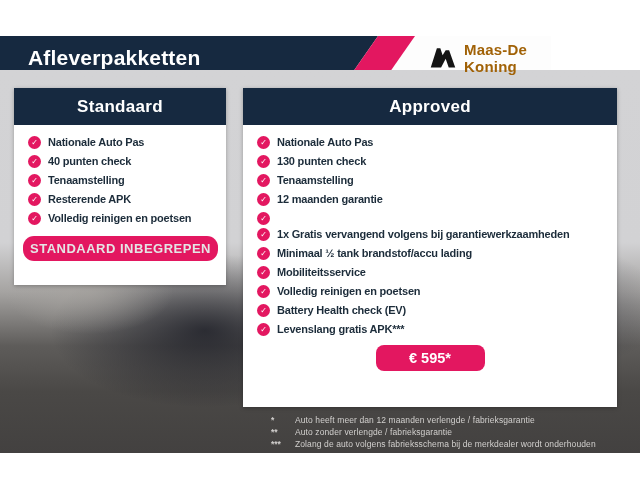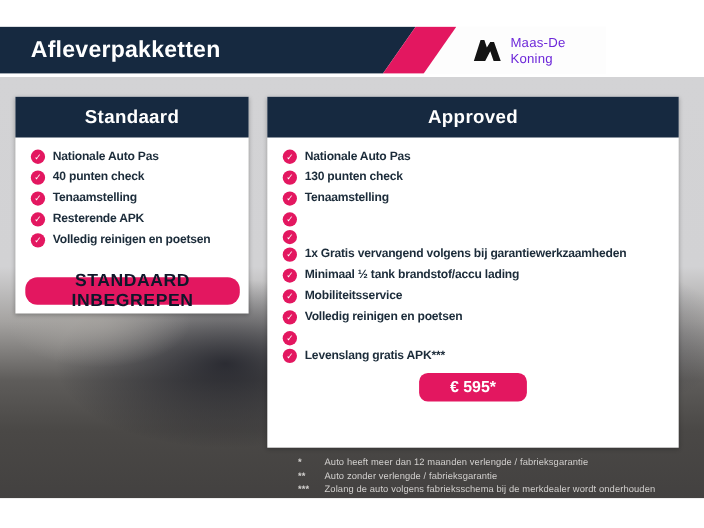--- a/index.html
+++ b/index.html
@@ -4,38 +4,38 @@
 <style>
   html,body{margin:0;padding:0;}
   body{
     width:640px;height:480px;position:relative;overflow:hidden;
     font-family:"Liberation Sans",sans-serif;background:#ffffff;
   }
   .stage{position:absolute;inset:0;width:640px;height:480px;}
 
   
   .topbar{position:absolute;left:0;top:0;width:640px;height:27px;background:#ffffff;}
-  .header{position:absolute;left:0;top:24px;width:551px;height:43px;background:#fdfdfd;}
+  .header{position:absolute;left:0;top:36px;width:551px;height:43px;background:#fdfdfd;}
   .header .navy-band{
     position:absolute;left:0;top:0;width:378px;height:43px;background:#162940;
     clip-path:polygon(0 0,100% 0,calc(100% - 30px) 100%,0 100%);
   }
   .header .pink-band{
     position:absolute;left:348px;top:0;width:67px;height:43px;background:#e31760;
     clip-path:polygon(30px 0,100% 0,37px 100%,0 100%);
   }
   .header-title{
     position:absolute;left:28px;top:0;height:43px;display:flex;align-items:center;
     color:#ffffff;font-size:21px;font-weight:bold;letter-spacing:.2px;z-index:2;
   }
   .brand{
     position:absolute;left:430px;top:0;height:43px;display:flex;align-items:center;gap:8px;z-index:2;
   }
   .brand svg{display:block;}
-  .brand-name{color:#6d28d9;font-size:12px;font-weight:normal;letter-spacing:.2px;}
+  .brand-name{color:#a16207;font-size:15px;font-weight:bold;letter-spacing:.2px;}
 
   
   .main{
     position:absolute;left:0;top:70px;width:640px;height:383px;
     background:
       radial-gradient(ellipse 120px 60px at 14% 58%, rgba(166,163,159,.75), transparent 70%),
       radial-gradient(ellipse 220px 110px at 32% 68%, rgba(16,18,28,.72), transparent 70%),
       radial-gradient(ellipse 200px 100px at 82% 62%, rgba(20,24,40,.45), transparent 70%),
       linear-gradient(180deg,#d3d3d5 0%,#d2d2d4 45%,#a5a3a1 58%,#5e5c5a 72%,#4a4846 84%,#434140 100%);
   }
@@ -58,27 +58,27 @@
     flex:none;width:13px;height:13px;margin-top:3px;margin-right:7px;border-radius:50%;
     background:#e31760;color:#ffffff;display:flex;align-items:center;justify-content:center;
     font-family:"DejaVu Sans",sans-serif;font-size:8px;font-weight:bold;line-height:13px;
   }
   .item-text{
     color:#1c2c3a;font-size:11px;font-weight:bold;line-height:19px;
     letter-spacing:-.2px;white-space:pre;
   }
 
   .std-button{
-    margin:24px 8px 0 9px;height:25px;border:none;border-radius:11px;background:#e31760;
-    color:#0f172a;font-family:"Liberation Sans",sans-serif;font-size:16px;font-weight:bold;
+    margin:8px 8px 0 9px;height:25px;border:none;border-radius:11px;background:#e31760;
+    color:#e5e5e5;font-family:"Liberation Sans",sans-serif;font-size:13px;font-weight:bold;
     letter-spacing:.5px;display:flex;align-items:center;justify-content:center;cursor:pointer;
   }
   .price-row{display:flex;justify-content:center;gap:22px;margin-top:6px;}
   .price-button{
-    width:98px;height:26px;border:none;border-radius:8px;background:#e31760;
+    width:109px;height:26px;border:none;border-radius:8px;background:#e31760;
     color:#ffffff;font-family:"Liberation Sans",sans-serif;font-size:14.5px;font-weight:bold;
     display:flex;align-items:center;justify-content:center;cursor:pointer;
   }
 
   
   .footnotes{position:absolute;left:243px;top:344px;width:385px;}
   .footnote{display:flex;align-items:flex-start;line-height:12px;}
   .footnote .marker{
     flex:none;width:24px;padding-left:28px;color:#d2d0ce;font-size:8.5px;font-weight:bold;
   }
@@ -144,20 +144,21 @@
         <div class="item">
           <span class="check">✓</span>
           <span class="item-text">130 punten check</span>
         </div>
         <div class="item">
           <span class="check">✓</span>
           <span class="item-text">Tenaamstelling</span>
         </div>
         <div class="item">
           <span class="check">✓</span>
+          <span class="item-text">12 maanden garantie</span>
         </div>
         <div class="item">
           <span class="check">✓</span>
         </div>
         <div class="item">
           <span class="check">✓</span>
           <span class="item-text">1x Gratis vervangend volgens bij garantiewerkzaamheden</span>
         </div>
         <div class="item">
           <span class="check">✓</span>
@@ -166,20 +167,21 @@
         <div class="item">
           <span class="check">✓</span>
           <span class="item-text">Mobiliteitsservice</span>
         </div>
         <div class="item">
           <span class="check">✓</span>
           <span class="item-text">Volledig reinigen en poetsen</span>
         </div>
         <div class="item">
           <span class="check">✓</span>
+          <span class="item-text">Battery Health check (EV)</span>
         </div>
         <div class="item">
           <span class="check">✓</span>
           <span class="item-text">Levenslang gratis APK***</span>
         </div>
       </div>
       <div class="price-row">
         <button class="price-button">€ 595*</button>
       </div>
     </div>

